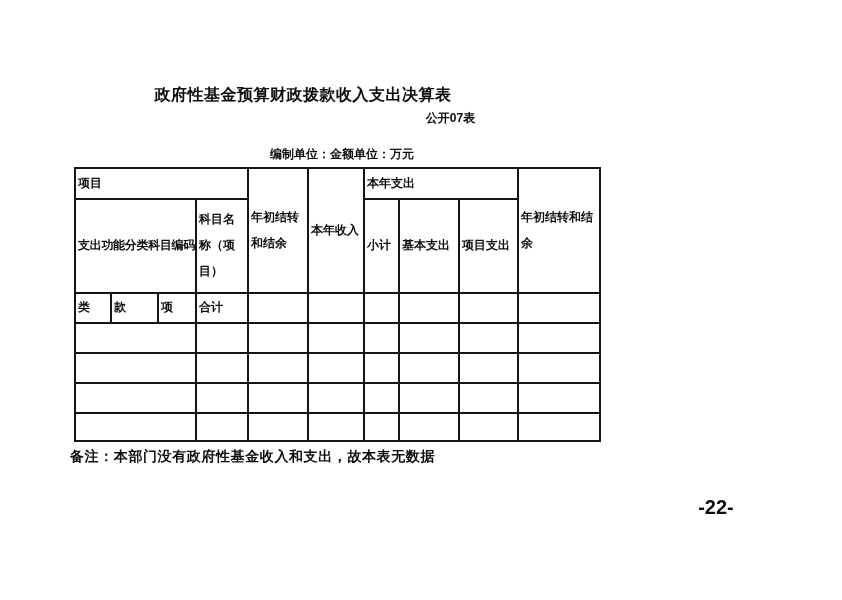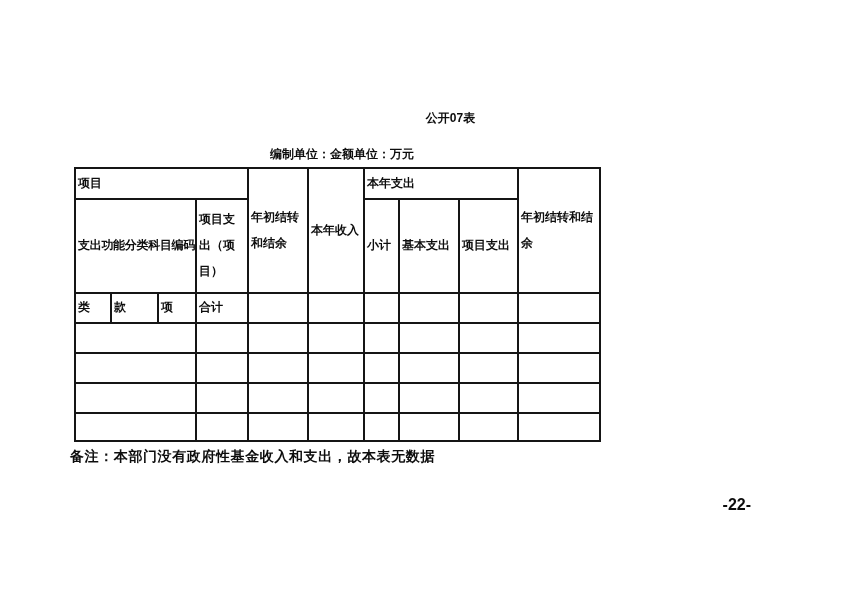--- a/index.html
+++ b/index.html
@@ -88,30 +88,31 @@
     font-size: 14px;
     font-weight: bold;
     letter-spacing: 0.6px;
     white-space: nowrap;
   }
   .page-number {
     position: absolute;
     top: 496px;
     left: 681px;
     width: 70px;
-    text-align: right;
-    font-size: 16px;
+    text-align: center;
+    font-size: 20px;
     font-weight: bold;
   }
 </style>
 </head>
 <body>
 
 <div class="page">
 
+  <div class="doc-title">政府性基金预算财政拨款收入支出决算表</div>
 
   <div class="form-label">公开07表</div>
 
   <div class="meta-row">
     <span class="preparer">编制单位：</span>
     <span>金额单位：万元</span>
   </div>
 
   <table class="budget">
     <colgroup>
@@ -129,21 +130,21 @@
     <tbody>
       <tr class="row-h1">
         <td colspan="4">项目</td>
         <td rowspan="2">年初结转和结余</td>
         <td rowspan="2">本年收入</td>
         <td colspan="3">本年支出</td>
         <td rowspan="2">年初结转和结余</td>
       </tr>
       <tr class="row-h2">
         <td colspan="3" class="code-head">支出功能分类科目编码</td>
-        <td>项目支出（项目）</td>
+        <td>科目名称（项目）</td>
         <td>小计</td>
         <td>基本支出</td>
         <td>项目支出</td>
       </tr>
       <tr class="row-h3">
         <td>类</td>
         <td>款</td>
         <td>项</td>
         <td>合计</td>
         <td></td>

